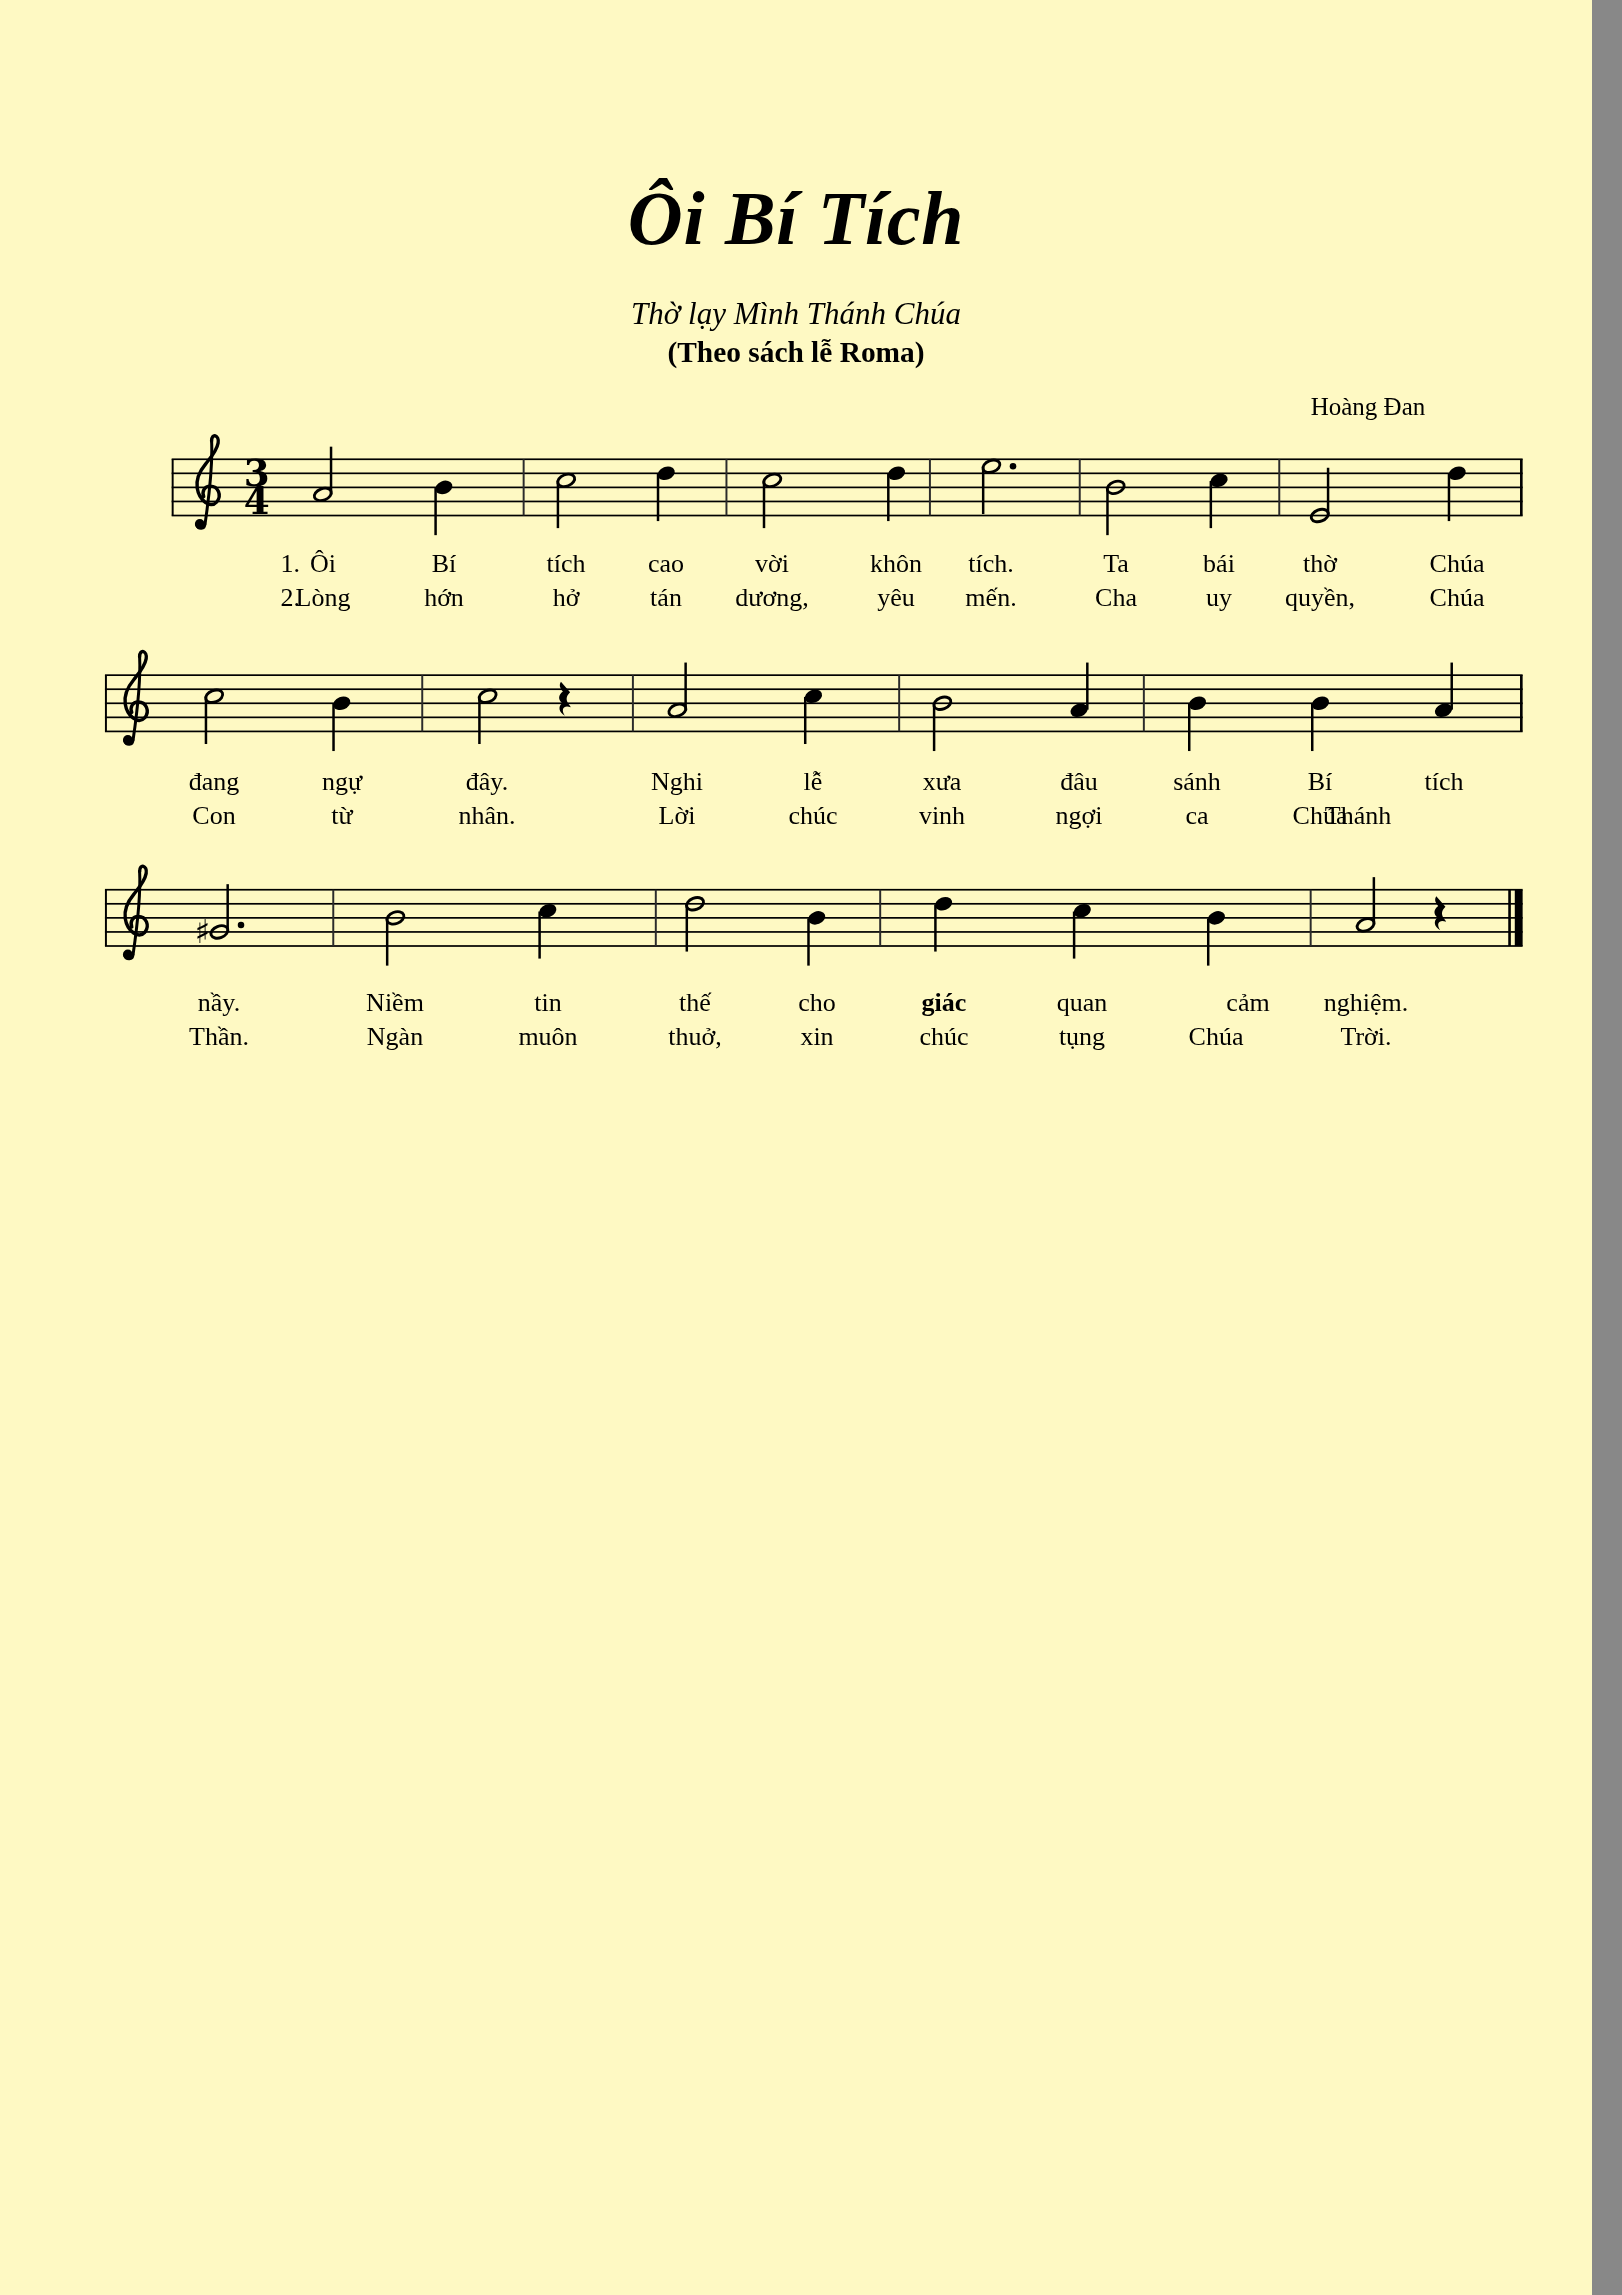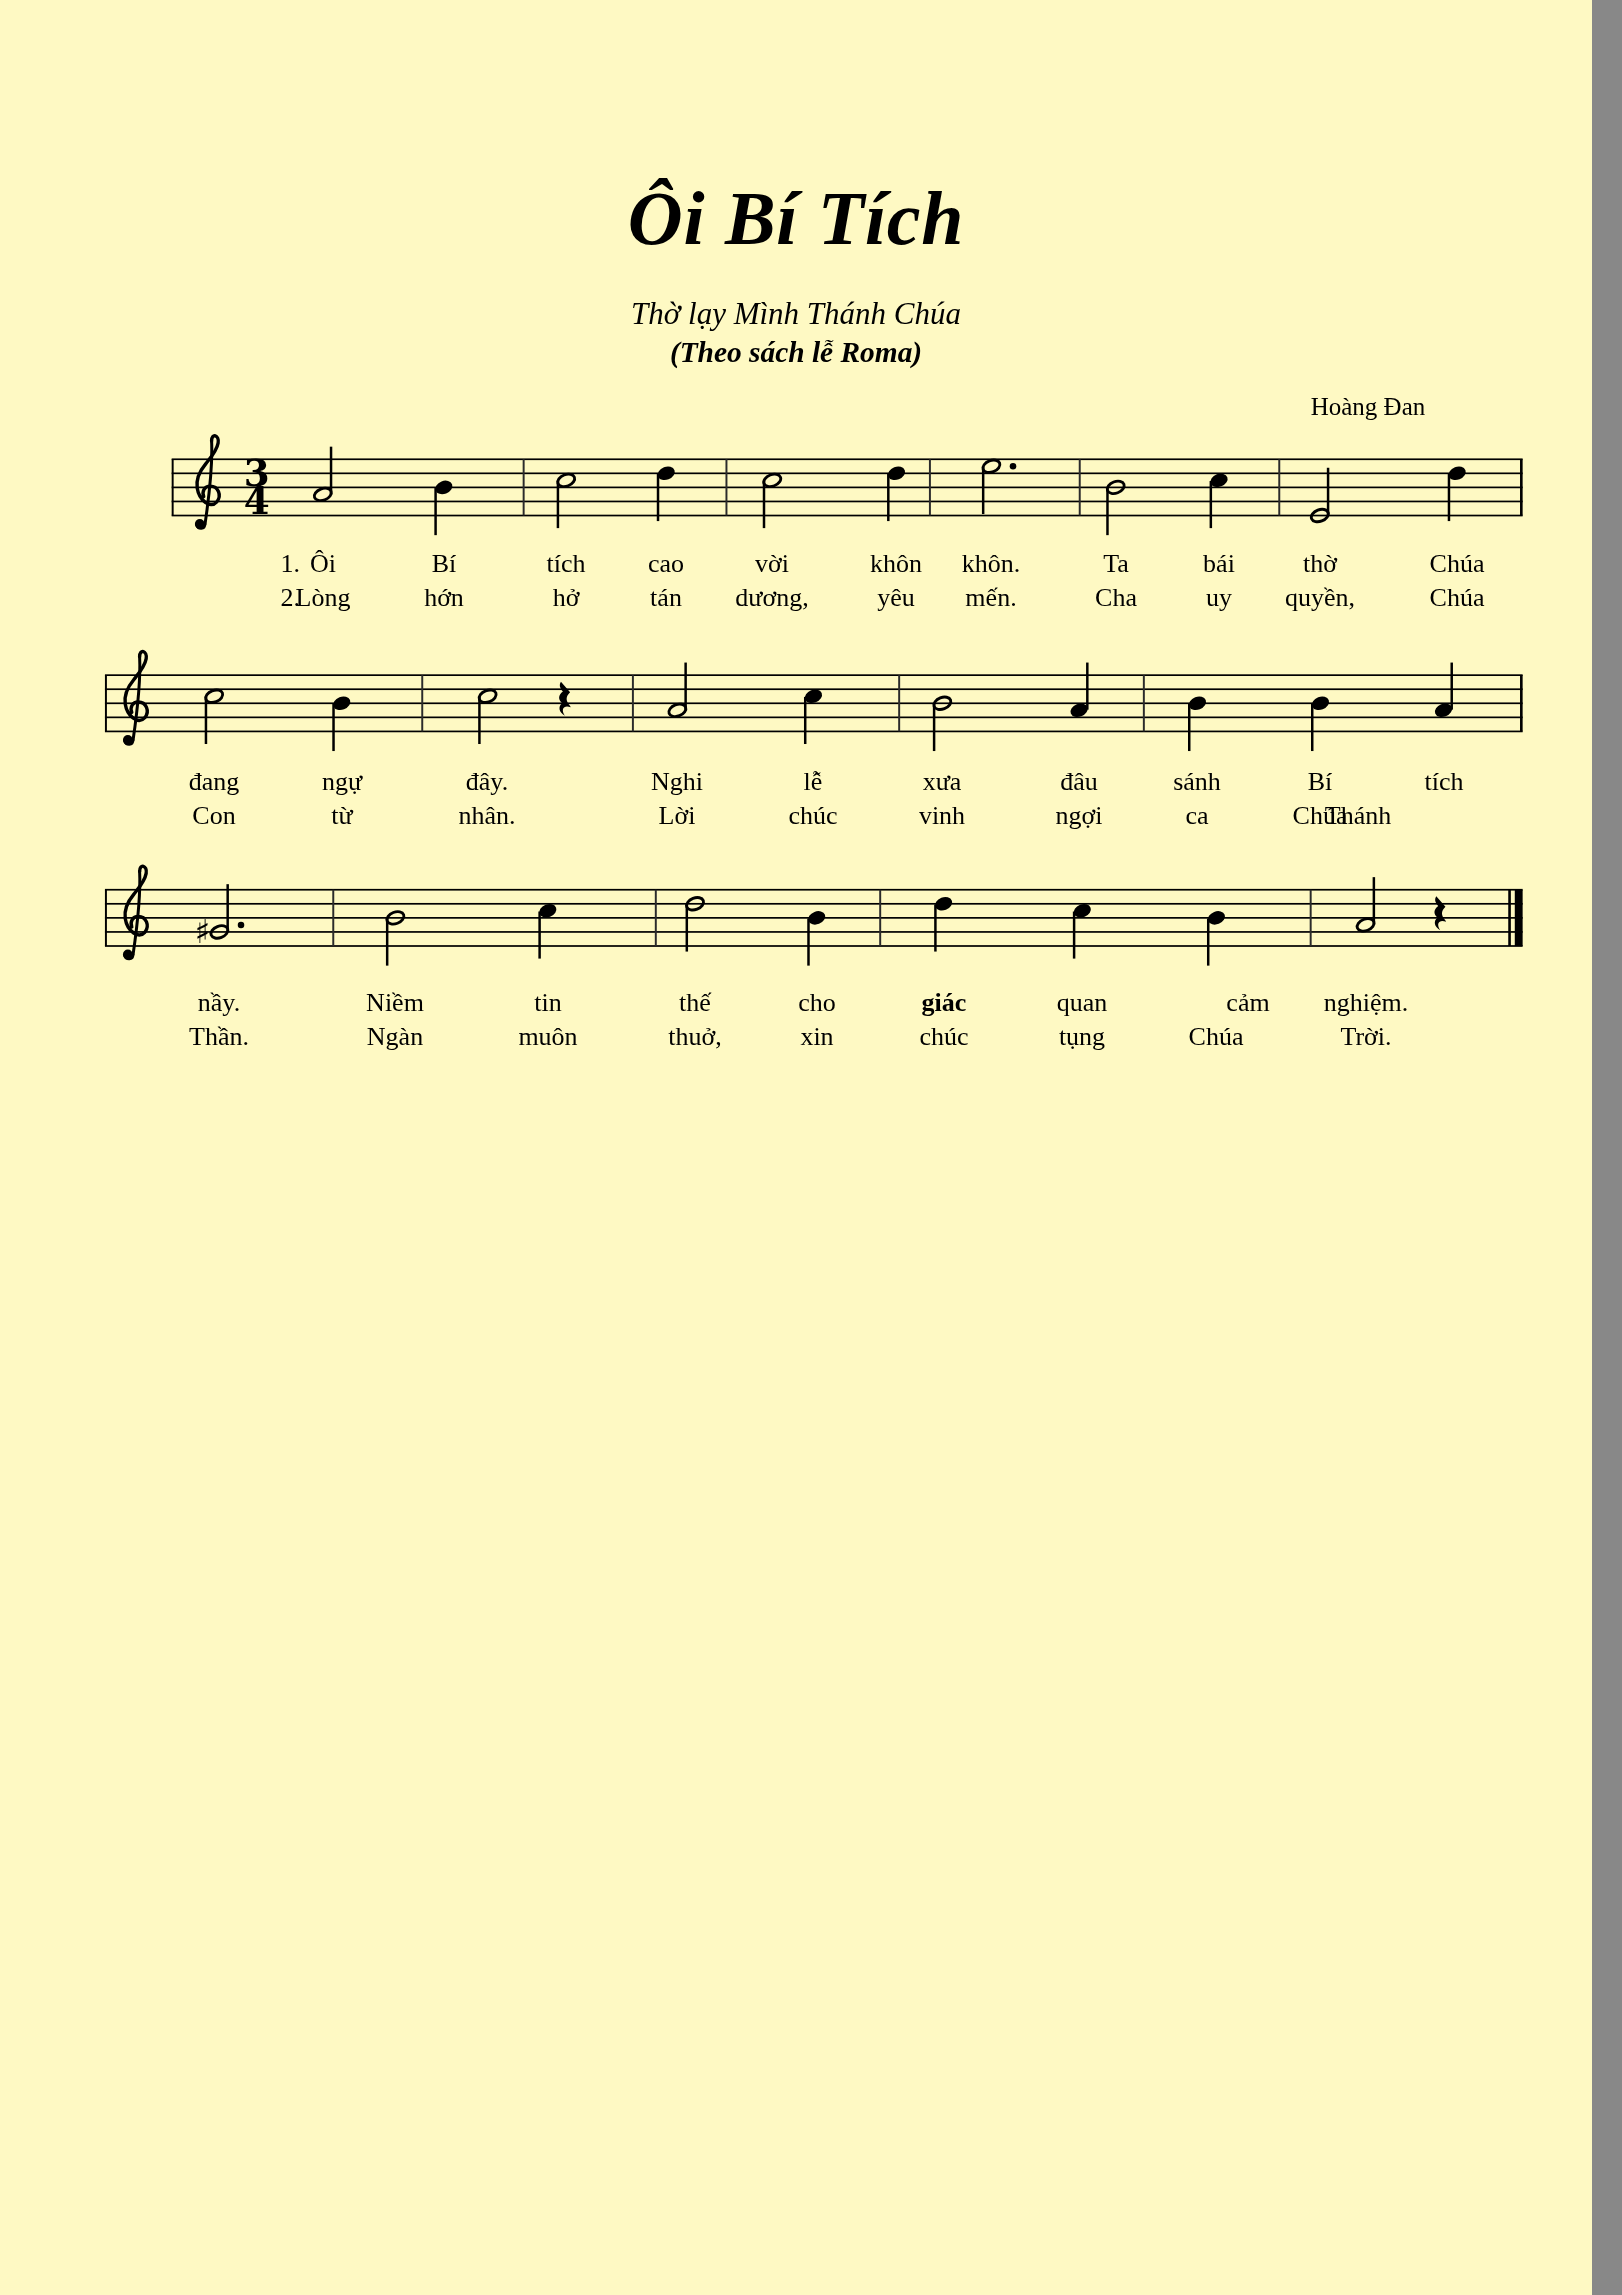--- a/index.html
+++ b/index.html
@@ -7,21 +7,21 @@
     position:relative;
     width:1592px;height:2295px;
     background:#fef9c3;
     font-family:"Liberation Serif", serif;
     color:#000;
     overflow:hidden;
   }
   .hdr{position:absolute;left:0;right:0;text-align:center;white-space:nowrap;}
   .title{top:175px;font-size:76px;font-weight:bold;font-style:italic;letter-spacing:0.7px;}
   .subtitle{top:296px;font-size:31px;font-style:italic;}
-  .roma{top:336px;font-size:29.4px;font-weight:bold;font-style:italic;}
+  .roma{top:336px;font-size:29.4px;font-weight:bold;}
   .pdfline{top:400px;font-size:23px;font-family:"Liberation Mono", monospace;letter-spacing:0px;}
   .composer{
     position:absolute;top:393px;left:1368px;transform:translateX(-50%);
     font-size:25px;white-space:nowrap;
   }
   #score-svg{position:absolute;left:0;top:0;}
   #lyrics-layer{position:absolute;left:0;top:0;width:100%;height:100%;}
   .syl{
     position:absolute;transform:translate(-50%,-50%);
     font-size:26px;white-space:nowrap;line-height:1;
@@ -240,21 +240,21 @@
     </svg>
 
   <div id="lyrics-layer">
       <span class="vnum" style="left: 300px; top: 564px;">1.</span>
       <span class="syl" style="left: 323px; top: 564px;">Ôi</span>
       <span class="syl" style="left: 444px; top: 564px;">Bí</span>
       <span class="syl" style="left: 566px; top: 564px;">tích</span>
       <span class="syl" style="left: 666px; top: 564px;">cao</span>
       <span class="syl" style="left: 772px; top: 564px;">vời</span>
       <span class="syl" style="left: 896px; top: 564px;">khôn</span>
-      <span class="syl" style="left: 991px; top: 564px;">khôn.</span>
+      <span class="syl" style="left: 991px; top: 564px;">tích.</span>
       <span class="syl" style="left: 1116px; top: 564px;">Ta</span>
       <span class="syl" style="left: 1219px; top: 564px;">bái</span>
       <span class="syl" style="left: 1320px; top: 564px;">thờ</span>
       <span class="syl" style="left: 1457px; top: 564px;">Chúa</span>
       <span class="vnum" style="left: 300px; top: 598px;">2.</span>
       <span class="syl" style="left: 323px; top: 598px;">Lòng</span>
       <span class="syl" style="left: 444px; top: 598px;">hớn</span>
       <span class="syl" style="left: 566px; top: 598px;">hở</span>
       <span class="syl" style="left: 666px; top: 598px;">tán</span>
       <span class="syl" style="left: 772px; top: 598px;">dương,</span>

